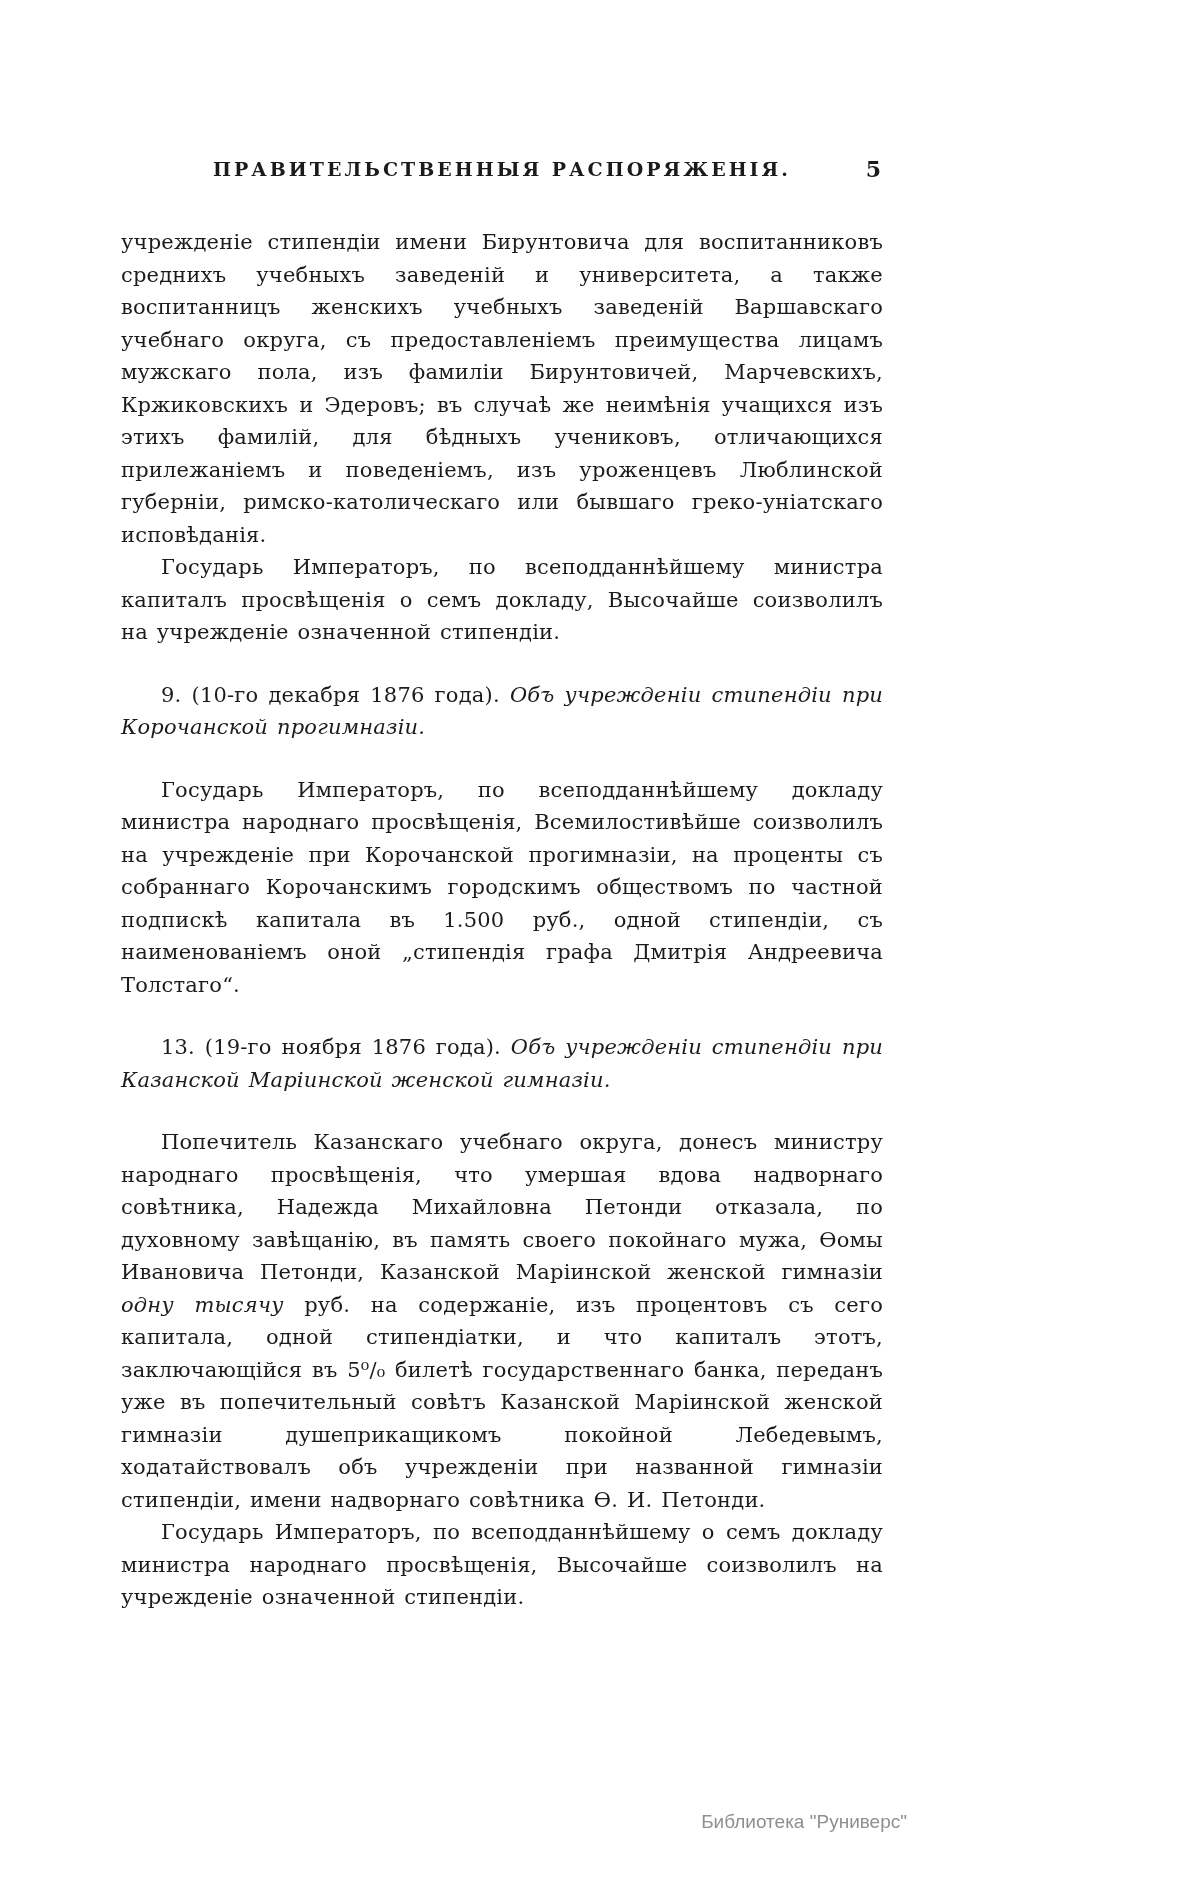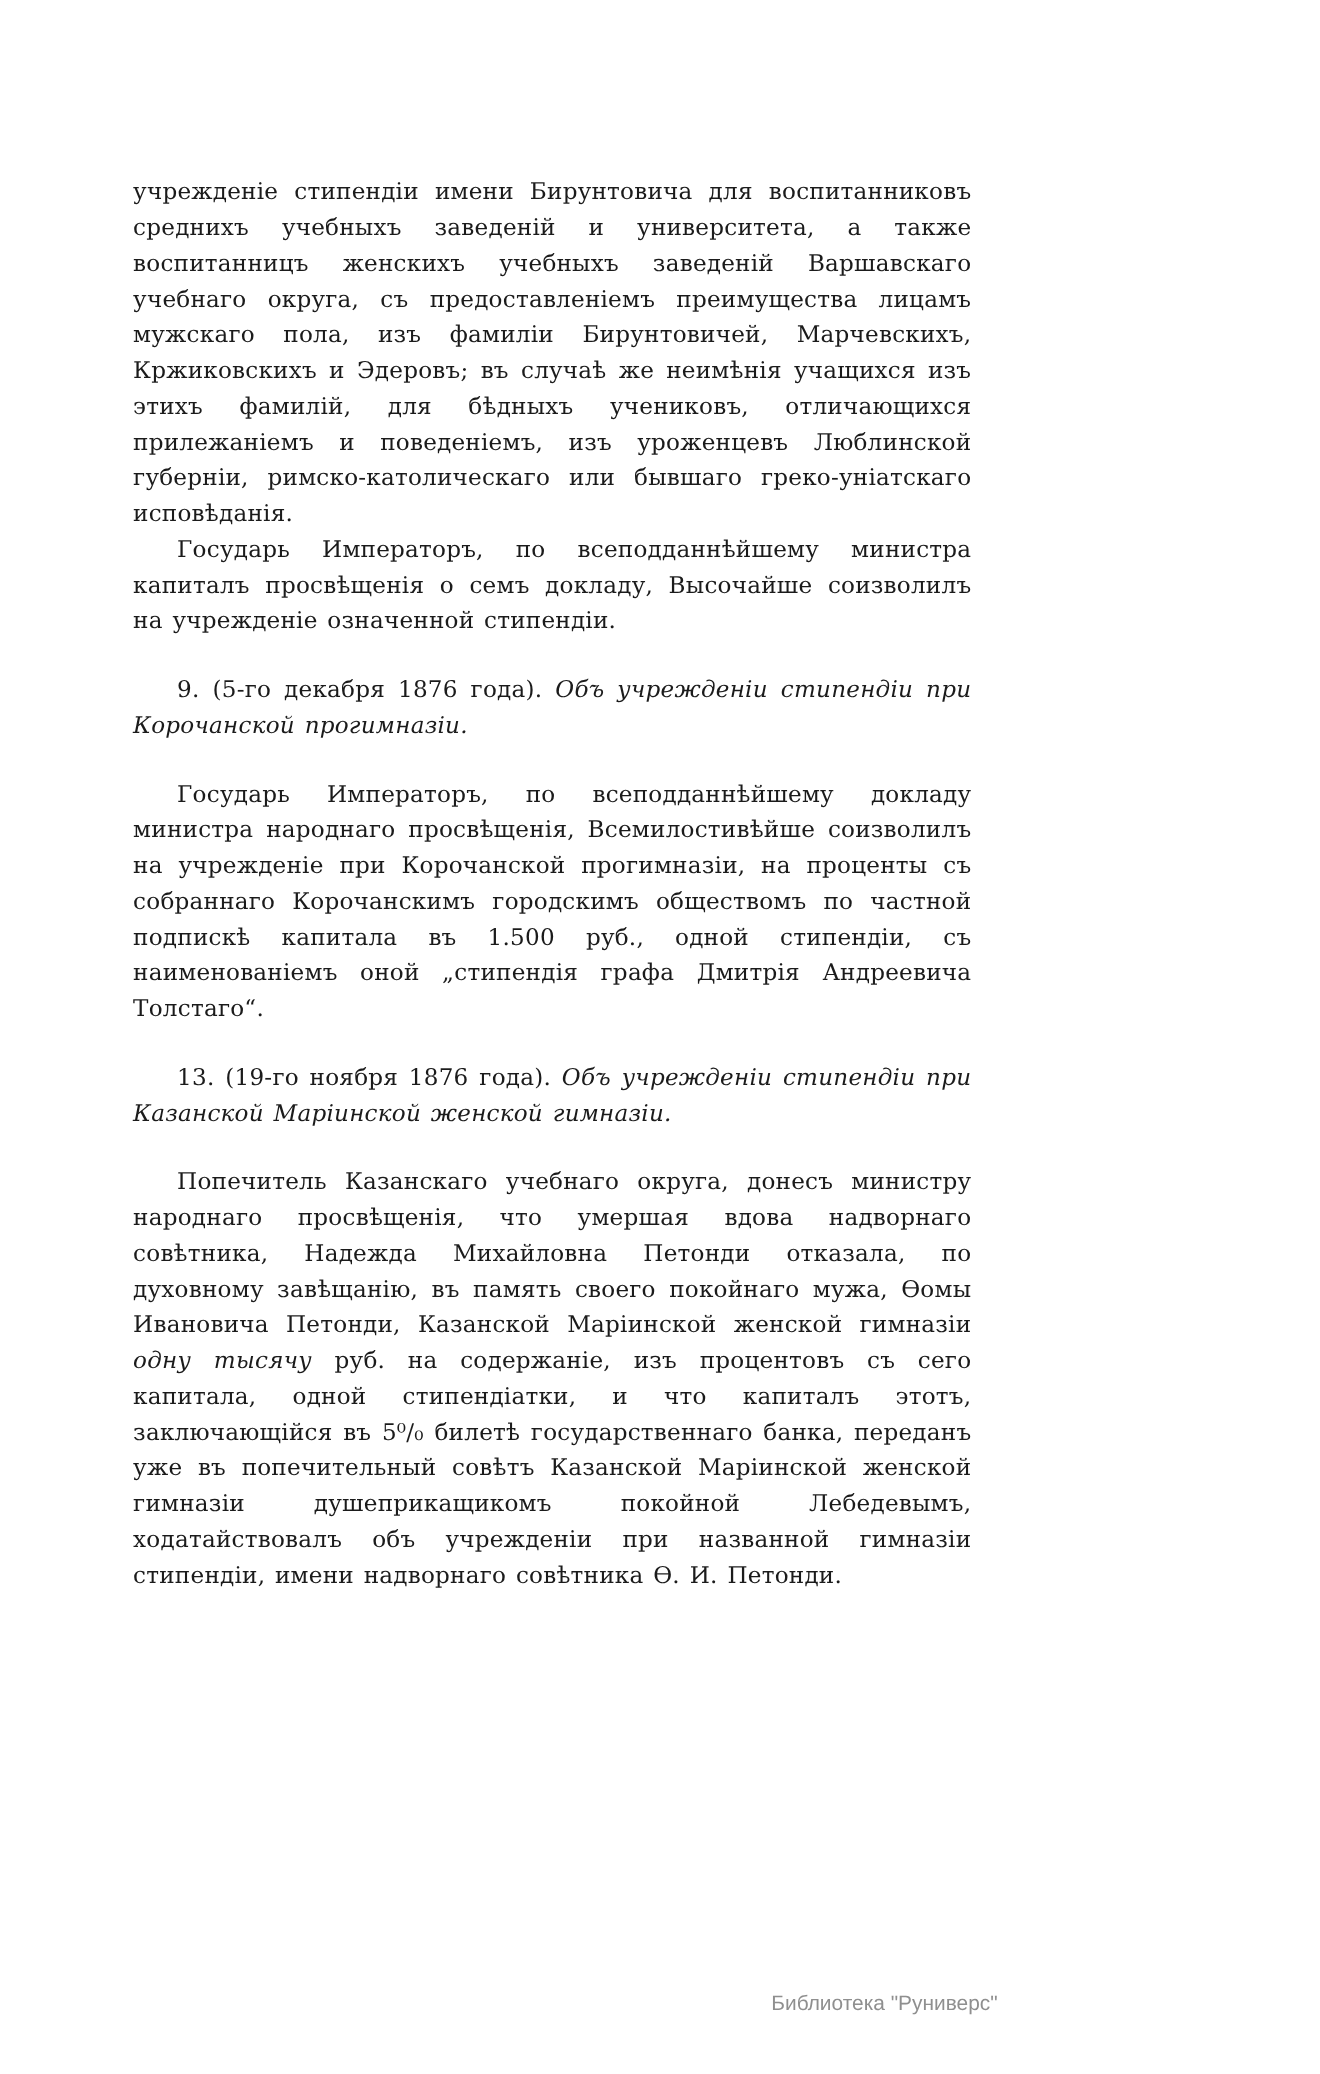--- a/index.html
+++ b/index.html
@@ -67,30 +67,35 @@
     color: #8f8f8f;
     white-space: nowrap;
   }
 </style>
 </head>
 <body>
 
 <div class="page">
   <div class="column">
 
+    <div class="running-head">
+      <span>ПРАВИТЕЛЬСТВЕННЫЯ РАСПОРЯЖЕНІЯ.</span>
+      <span class="page-num">5</span>
+    </div>
 
     <p class="para"><span>учрежденіе стипендіи имени Бирунтовича для воспитанниковъ среднихъ учебныхъ заведеній и университета, а также воспитанницъ женскихъ учебныхъ заведеній Варшавскаго учебнаго округа, съ предоставленіемъ преимущества лицамъ мужскаго пола, изъ фамиліи Бирунтовичей, Марчевскихъ, Кржиковскихъ и Эдеровъ; въ случаѣ же неимѣнія учащихся изъ этихъ фамилій, для бѣдныхъ учениковъ, отличающихся прилежаніемъ и поведеніемъ, изъ уроженцевъ Люблинской губерніи, римско-католическаго или бывшаго греко-уніатскаго исповѣданія.</span></p>
 
     <p class="para indent"><span>Государь Императоръ, по всеподданнѣйшему министра капиталъ просвѣщенія о семъ докладу, Высочайше соизволилъ на учрежденіе означенной стипендіи.</span></p>
 
-    <p class="para indent heading"><span>9. (5-го декабря 1876 года). </span><span class="italic">Объ учрежденіи стипендіи при Корочанской прогимназіи.</span></p>
+    <p class="para indent heading"><span>9. (10-го декабря 1876 года). </span><span class="italic">Объ учрежденіи стипендіи при Корочанской прогимназіи.</span></p>
 
     <p class="para indent"><span>Государь Императоръ, по всеподданнѣйшему докладу министра народнаго просвѣщенія, Всемилостивѣйше соизволилъ на учрежденіе при Корочанской прогимназіи, на проценты съ собраннаго Корочанскимъ городскимъ обществомъ по частной подпискѣ капитала въ 1.500 руб., одной стипендіи, съ наименованіемъ оной „стипендія графа Дмитрія Андреевича Толстаго“.</span></p>
 
     <p class="para indent heading"><span>13. (19-го ноября 1876 года). </span><span class="italic">Объ учрежденіи стипендіи при Казанской Маріинской женской гимназіи.</span></p>
 
     <p class="para indent"><span>Попечитель Казанскаго учебнаго округа, донесъ министру народнаго просвѣщенія, что умершая вдова надворнаго совѣтника, Надежда Михайловна Петонди отказала, по духовному завѣщанію, въ память своего покойнаго мужа, Ѳомы Ивановича Петонди, Казанской Маріинской женской гимназіи </span><span class="italic">одну тысячу</span><span> руб. на содержаніе, изъ процентовъ съ сего капитала, одной стипендіатки, и что капиталъ этотъ, заключающійся въ 5⁰/₀ билетѣ государственнаго банка, переданъ уже въ попечительный совѣтъ Казанской Маріинской женской гимназіи душеприкащикомъ покойной Лебедевымъ, ходатайствовалъ объ учрежденіи при названной гимназіи стипендіи, имени надворнаго совѣтника Ѳ. И. Петонди.</span></p>
 
+    <p class="para indent"><span>Государь Императоръ, по всеподданнѣйшему о семъ докладу министра народнаго просвѣщенія, Высочайше соизволилъ на учрежденіе означенной стипендіи.</span></p>
 
   </div>
 
   <div class="watermark">Библиотека "Руниверс"</div>
 </div>
 
 </body></html>

